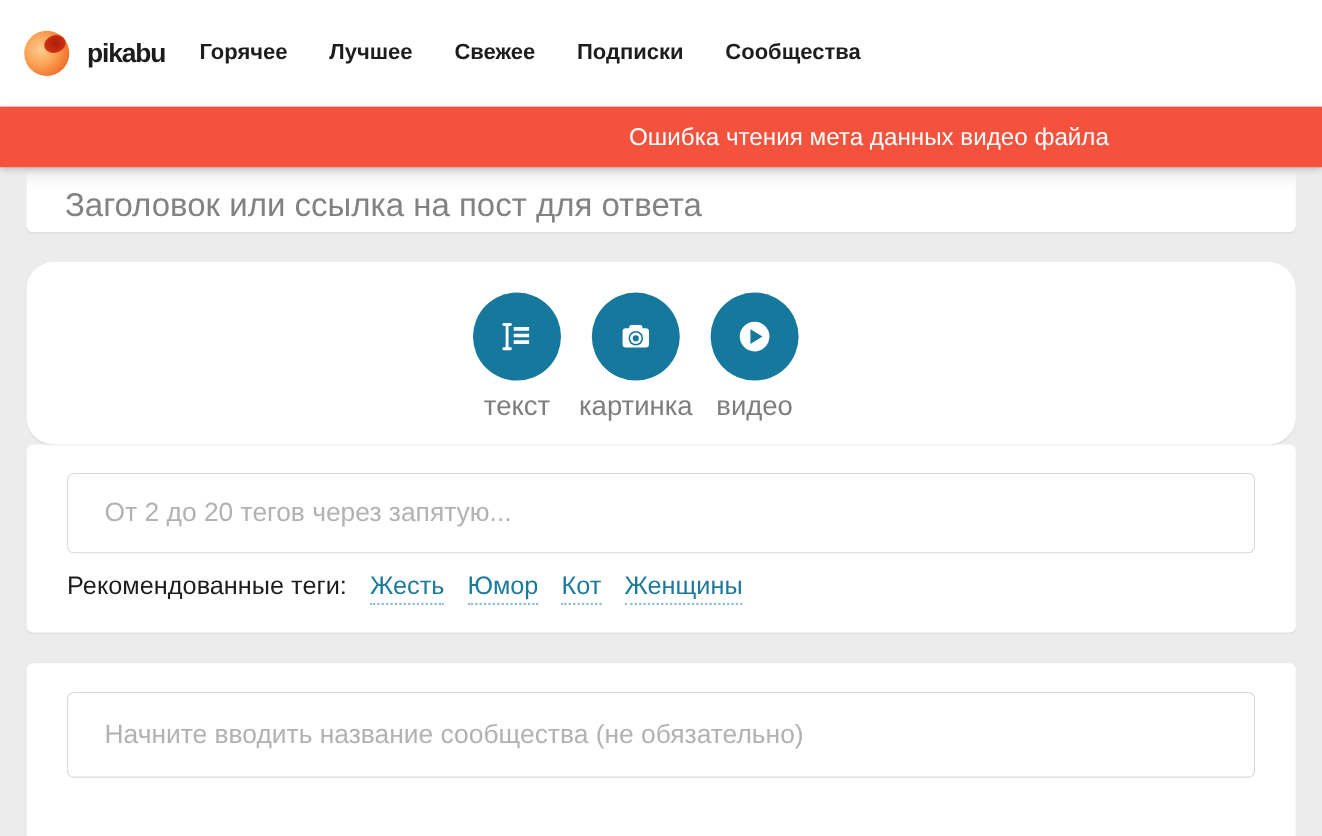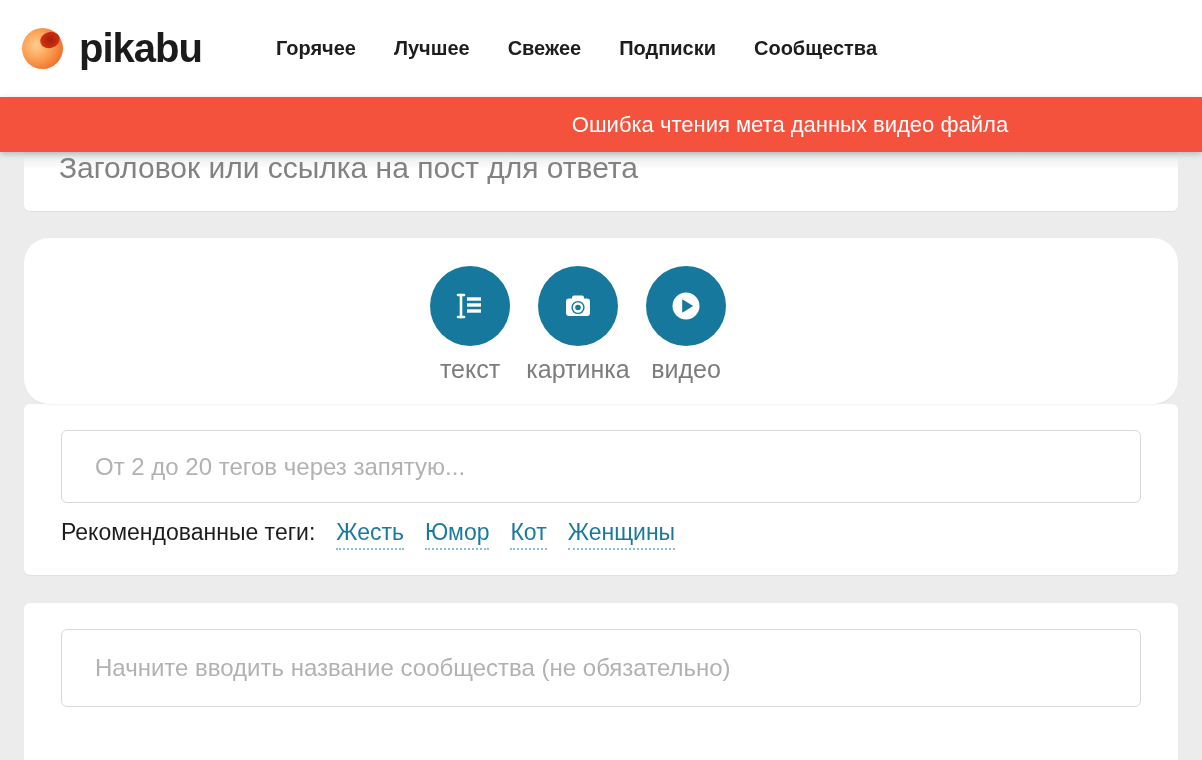--- a/index.html
+++ b/index.html
@@ -25,24 +25,24 @@
   .logo-mark{
     width:41px;height:41px;border-radius:50%;position:relative;
     background:radial-gradient(circle at 36% 42%,#ffcd90 0%,#fba457 38%,#f2752f 72%,#e55a1f 100%);
   }
   .logo-mark::after{
     content:"";position:absolute;right:3px;top:4px;width:20px;height:16px;
     border-radius:50%;transform:rotate(-18deg);
     background:radial-gradient(circle at 52% 48%,#a81f0b 0%,#c92c10 55%,#dc461c 100%);
   }
   .wordmark{
-    font-size:40px;font-weight:700;color:#1b1b1b;
+    font-size:24px;font-weight:700;color:#1b1b1b;
     margin-left:16px;letter-spacing:-1px;
   }
-  .main-nav{display:flex;gap:38px;margin-left:74px;align-items:center;}
+  .main-nav{display:flex;gap:38px;margin-left:31px;align-items:center;}
   .nav-item{
     font-size:20px;font-weight:700;color:#1d1d1d;cursor:pointer;white-space:nowrap;
   }
 
   
   .toast{
     height:55px;background:var(--accent);
     display:flex;align-items:center;justify-content:center;
     position:relative;z-index:3;
     box-shadow:0 2px 6px rgba(0,0,0,0.22);
@@ -50,21 +50,21 @@
   .toast-text{color:#ffffff;font-size:22px;margin-left:378px;white-space:nowrap;}
 
   
   .card{
     background:#ffffff;border-radius:6px;margin:0 24px;
     box-shadow:0 1px 1px rgba(0,0,0,0.05);
   }
   .title-card{
     height:59px;padding:0 35px;border-radius:0 0 6px 6px;
     background:linear-gradient(#e7e7e7 0,#ffffff 30%);
-    display:flex;align-items:flex-start;
+    display:flex;align-items:flex-end;
   }
   .title-input{
     width:100%;border:none;outline:none;background:transparent;
     font-family:inherit;font-size:30px;color:#555;height:48px;
     padding:0;margin-top:-8px;
   }
   .title-input::placeholder{color:#828282;opacity:1;}
 
   .buttons-card{margin-top:27px;height:166px;position:relative;border-radius:25px;}
   .btn-row{position:absolute;left:406px;top:28px;display:flex;gap:28px;}

